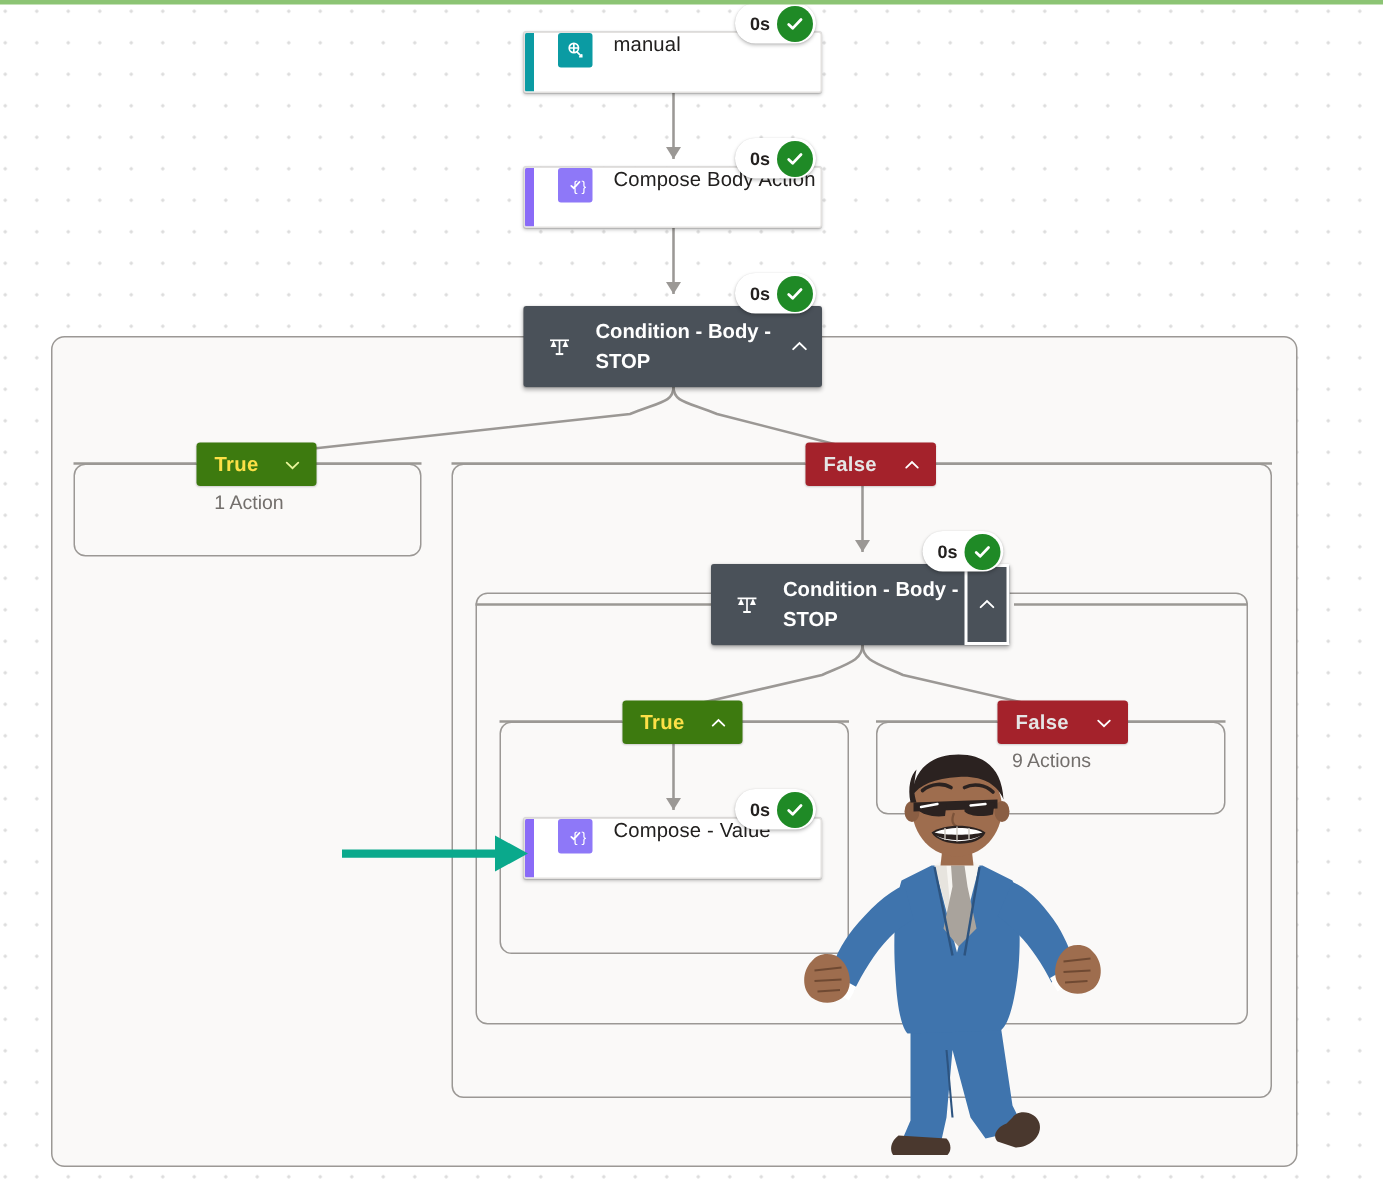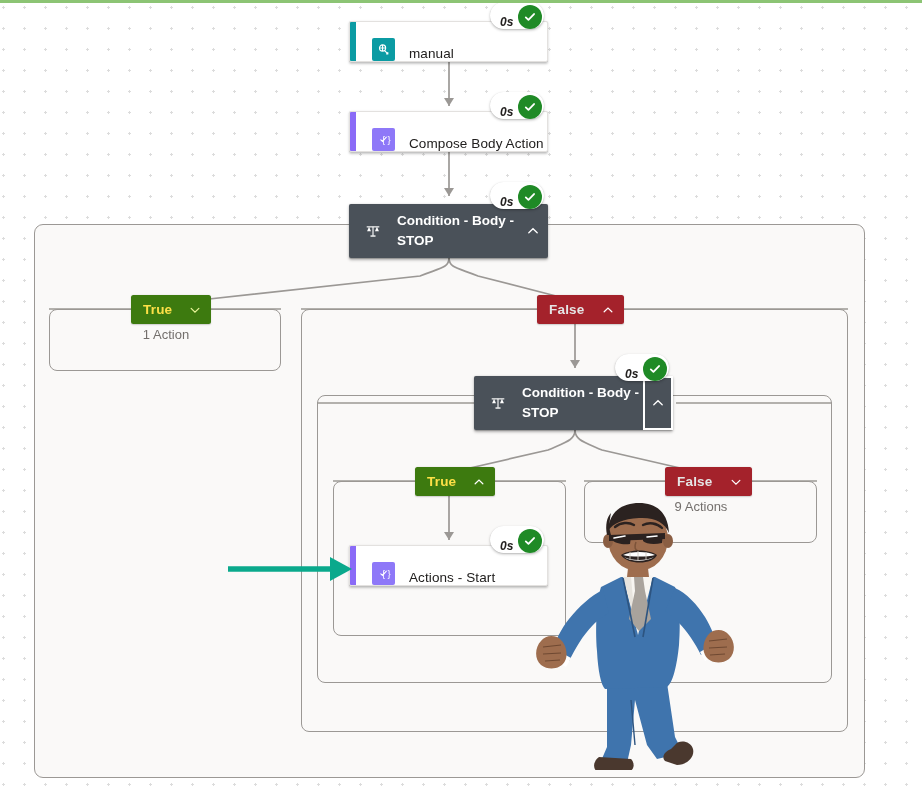--- a/index.html
+++ b/index.html
@@ -40,21 +40,21 @@
   #wires { position: absolute; left:0; top:0; width:922px; height:791px; pointer-events:none; }
 
   
   .card {
     position: absolute;
     height: 41px;
     background: #ffffff;
     border: 1px solid #e3e1df;
     border-radius: 2px;
     box-shadow: 0 1.2px 2.4px rgba(0,0,0,.22), 0 .2px .6px rgba(0,0,0,.14);
-    display: flex; align-items: flex-end;
+    display: flex; align-items: flex-start;
     overflow: hidden;
   }
   .card .accent { width: 6px; height: 100%; flex: none; }
   .card .ico {
     width: 23px; height: 23px; flex: none;
     margin-left: 16px;
     border-radius: 2px;
     display: flex; align-items: center; justify-content: center;
     color: #fff; font-size: 11px; line-height: 1;
   }
@@ -93,24 +93,23 @@
   }
   .cond .chev.focused { border: 2px solid #ffffff; }
 
   
   .badge {
     position: absolute;
     height: 27px;
     background: #ffffff;
     border-radius: 14px;
     box-shadow: 0 1.2px 2.6px rgba(0,0,0,.25), 0 .2px .8px rgba(0,0,0,.14);
-    display: flex; align-items: flex-end;
+    display: flex; align-items: center;
     padding-left: 10px; padding-right: 2px;
     z-index: 30;
-    font-style: italic;
   }
   .badge .dur {
     font-size: 12px; font-weight: 700; color: #23201f;
     margin-right: 5px;
   }
   .badge .chk {
     width: 24px; height: 24px; border-radius: 50%;
     background: #1f8a26;
     display:flex; align-items:center; justify-content:center;
     flex: none;
@@ -347,21 +346,21 @@
 
   <div class="card" style="left:349px; top:545px; width:199px;">
     <div class="accent" style="background:#8a6bf7;"></div>
     <div class="ico" style="background:#8e78f8;">
       <svg width="19" height="19" viewBox="0 0 20 20">
         <text x="10" y="14" text-anchor="middle" font-family="Liberation Sans, sans-serif" font-size="10" fill="#fff">{</text>
         <text x="10" y="14" text-anchor="middle" font-family="Liberation Sans, sans-serif" font-size="10" fill="#fff" dx="6">}</text>
         <path d="M7.2 10.4 L9 12.1 L13 7.6" stroke="#fff" stroke-width="1.2" fill="none" stroke-linecap="round"></path>
       </svg>
     </div>
-    <div class="ctitle">Actions - Start</div>
+    <div class="ctitle">Compose - Value</div>
   </div>
   <div class="badge" style="left:490px; top:526px;">
     <span class="dur">0s</span>
     <span class="chk">
       <svg width="14" height="14" viewBox="0 0 16 16">
           <path d="M3.2 8.4 L6.2 11.3 L12.6 4.6" stroke="#fff" stroke-width="2.1" fill="none" stroke-linecap="round" stroke-linejoin="round"></path>
         </svg>
     </span>
   </div>
 

